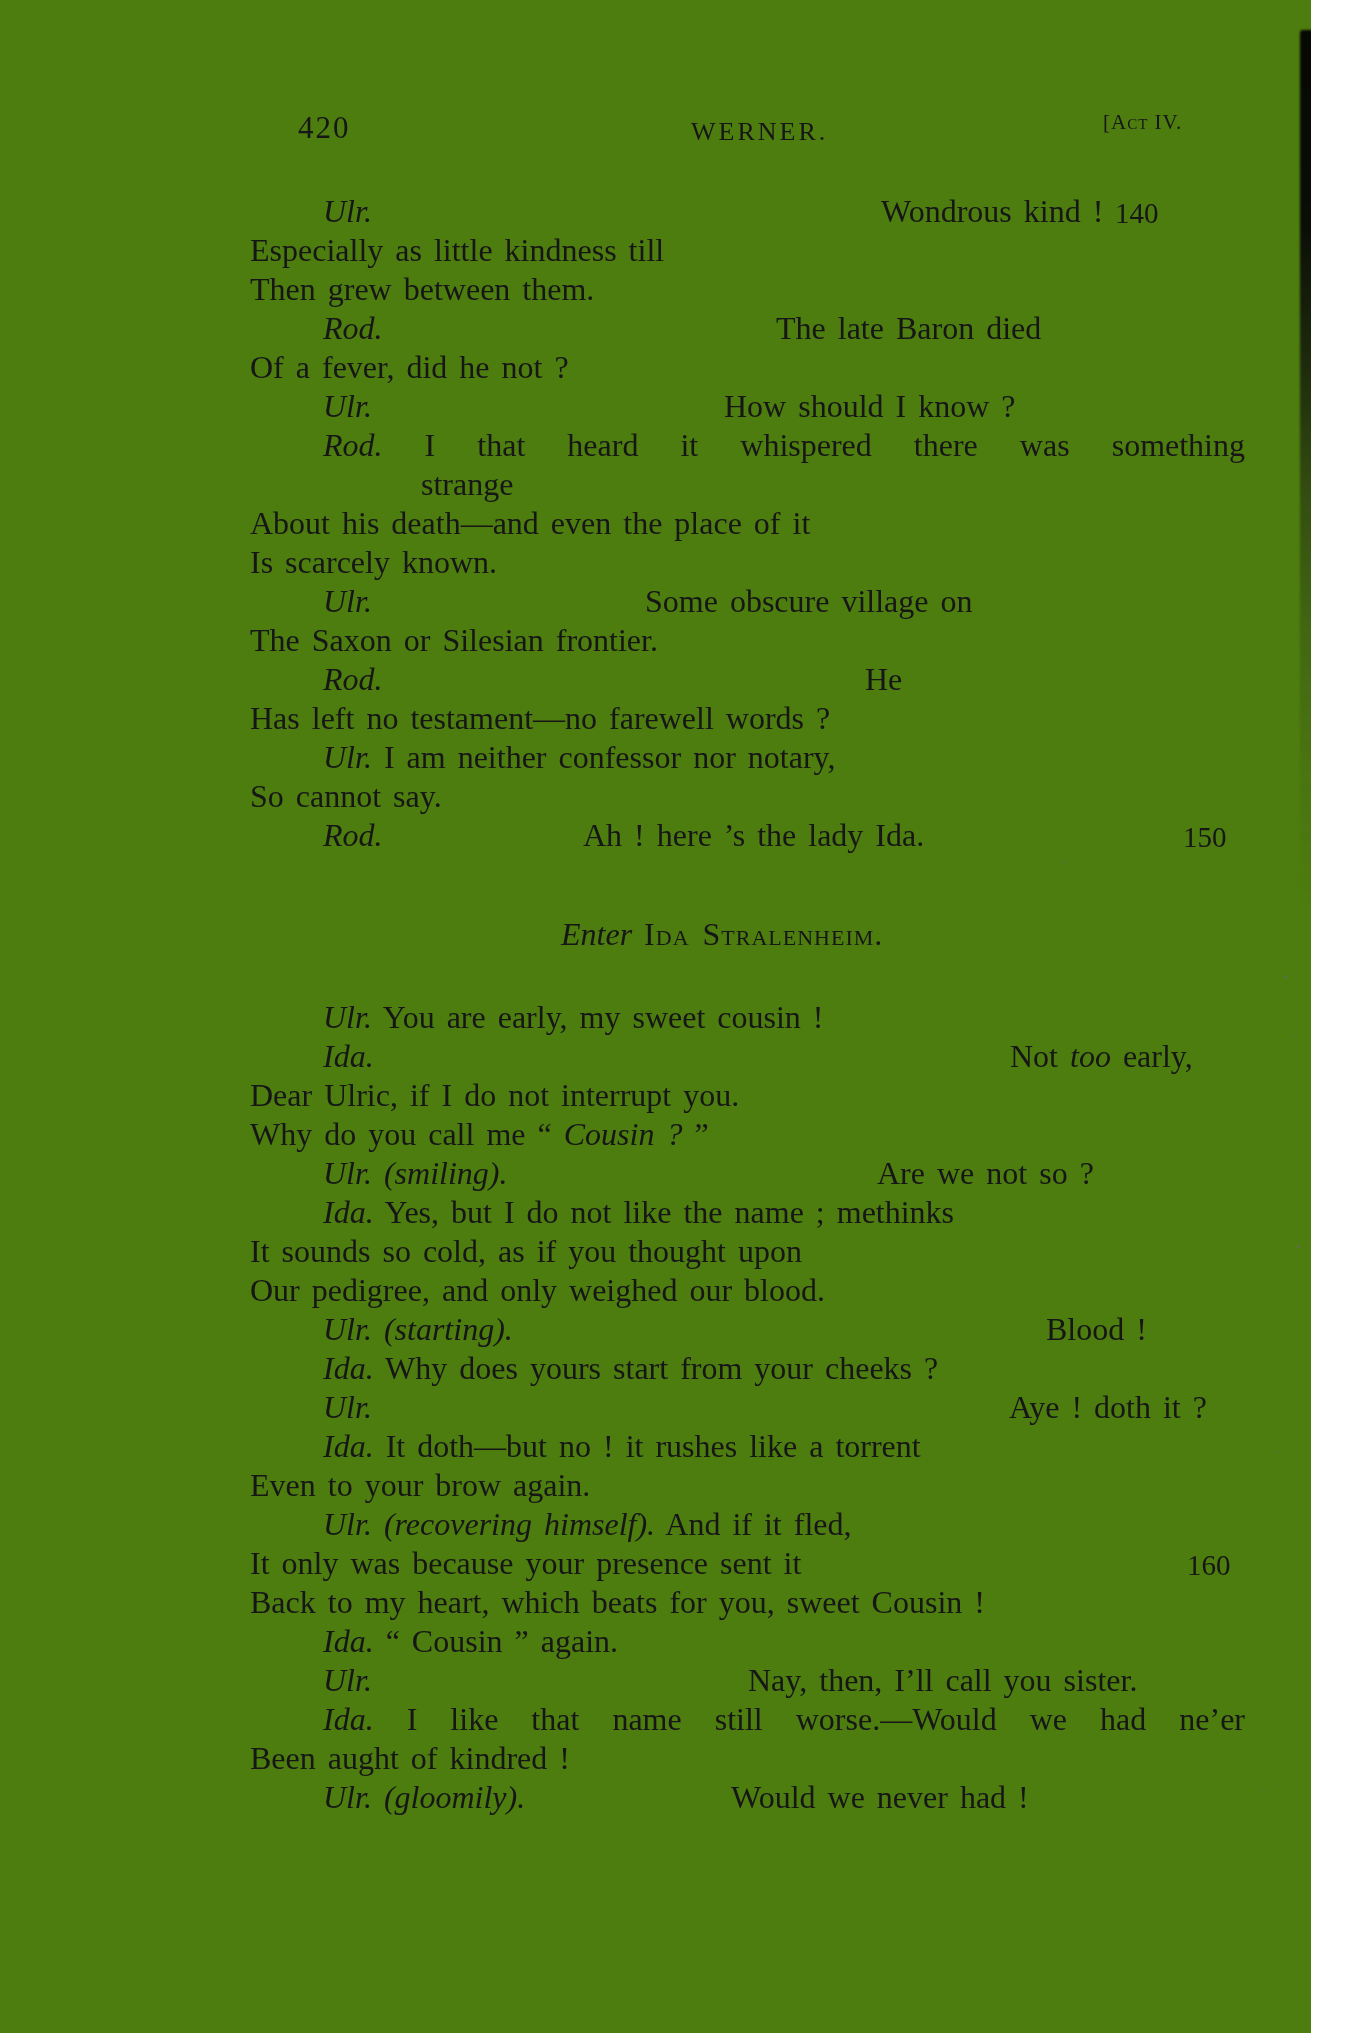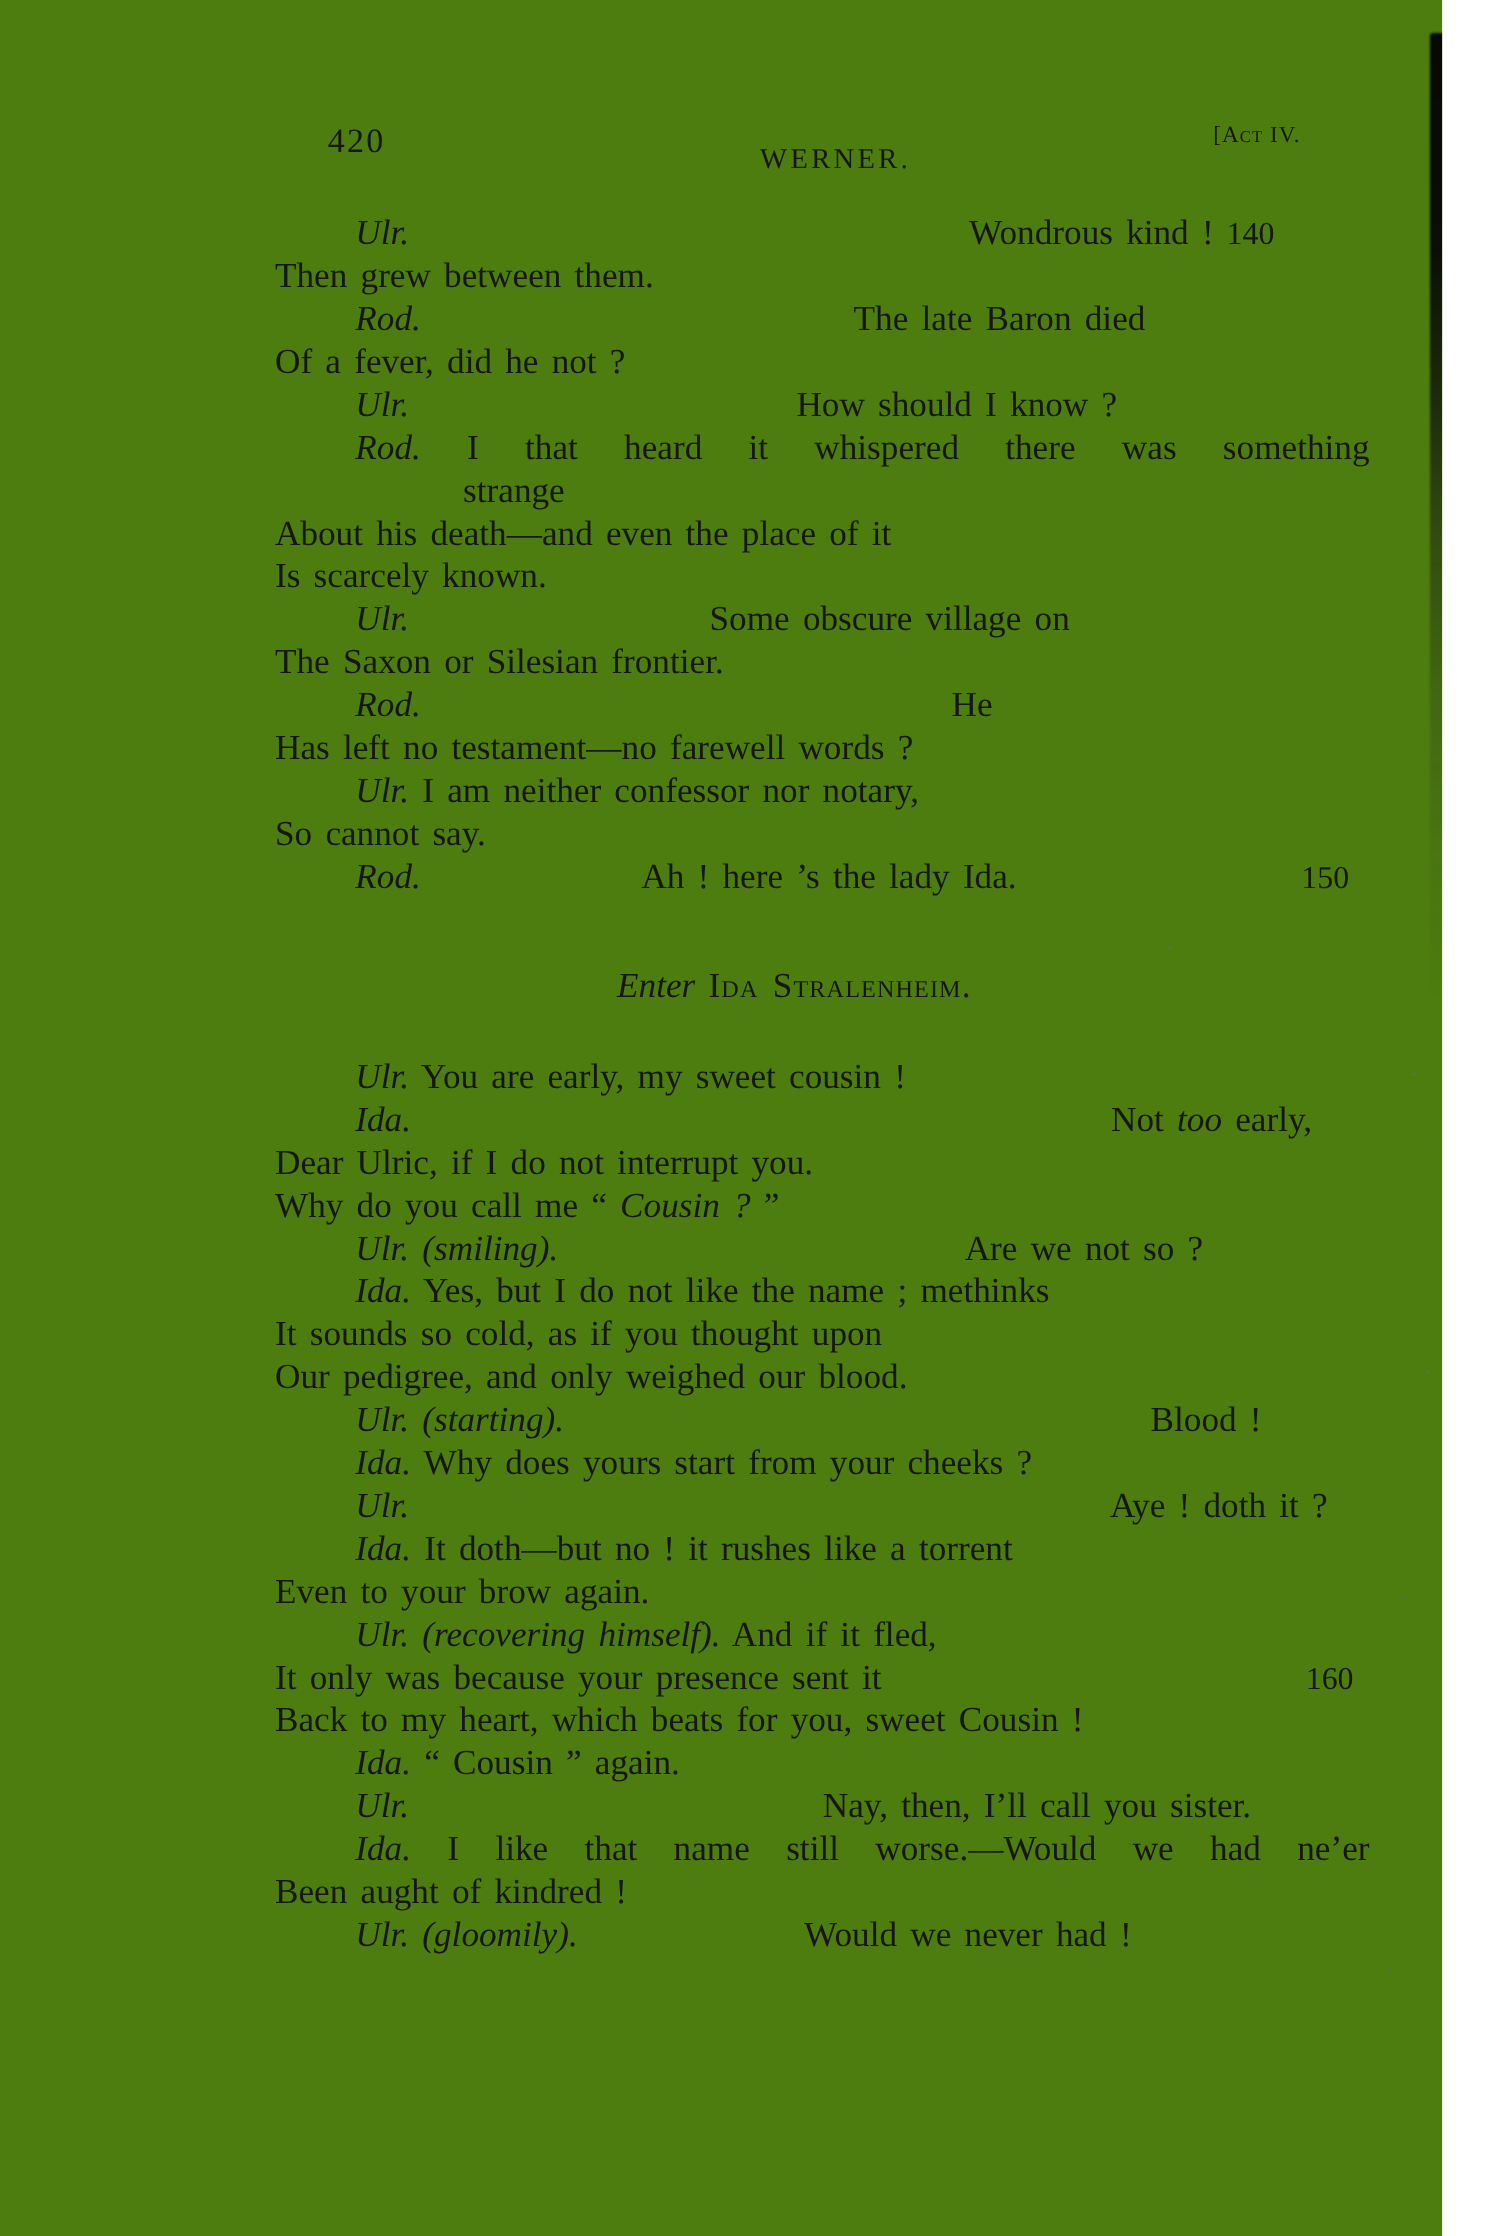--- a/index.html
+++ b/index.html
@@ -29,21 +29,21 @@
     position: absolute;
     left: 48px;
     top: 0;
     font-size: 31px;
     letter-spacing: 2px;
     white-space: nowrap;
   }
   .runtitle {
     position: absolute;
     left: 441px;
-    top: 20px;
+    top: 7px;
     font-size: 26px;
     letter-spacing: 3px;
     white-space: nowrap;
   }
   .actlabel {
     position: absolute;
     left: 853px;
     top: 0;
     font-size: 21px;
     font-variant: small-caps;
@@ -114,20 +114,21 @@
 <div id="page">
 
   <div id="header">
     <span class="pagenum">420</span>
     <span class="runtitle">WERNER.</span>
     <span class="actlabel">[Act IV.</span>
   </div>
 
   <div id="text-block">
       <div class="line" style="padding-left: 73px;"><span class="it">Ulr.</span><span class="abs" style="left: 631px;"><span>Wondrous kind !</span></span><span class="lineno" style="left: 865px;">140</span></div>
+      <div class="line"><span>Especially as little kindness till</span></div>
       <div class="line"><span>Then grew between them.</span></div>
       <div class="line" style="padding-left: 73px;"><span class="it">Rod.</span><span class="abs" style="left: 526px;"><span>The late Baron died</span></span></div>
       <div class="line"><span>Of a fever, did he not ?</span></div>
       <div class="line" style="padding-left: 73px;"><span class="it">Ulr.</span><span class="abs" style="left: 474px;"><span>How should I know ?</span></span></div>
       <div class="line justify" style="padding-left: 73px;"><span class="it">Rod.</span><span> I that heard it whispered there was something</span></div>
       <div class="line" style="padding-left: 171px;"><span>strange</span></div>
       <div class="line"><span>About his death—and even the place of it</span></div>
       <div class="line"><span>Is scarcely known.</span></div>
       <div class="line" style="padding-left: 73px;"><span class="it">Ulr.</span><span class="abs" style="left: 395px;"><span>Some obscure village on</span></span></div>
       <div class="line"><span>The Saxon or Silesian frontier.</span></div>

